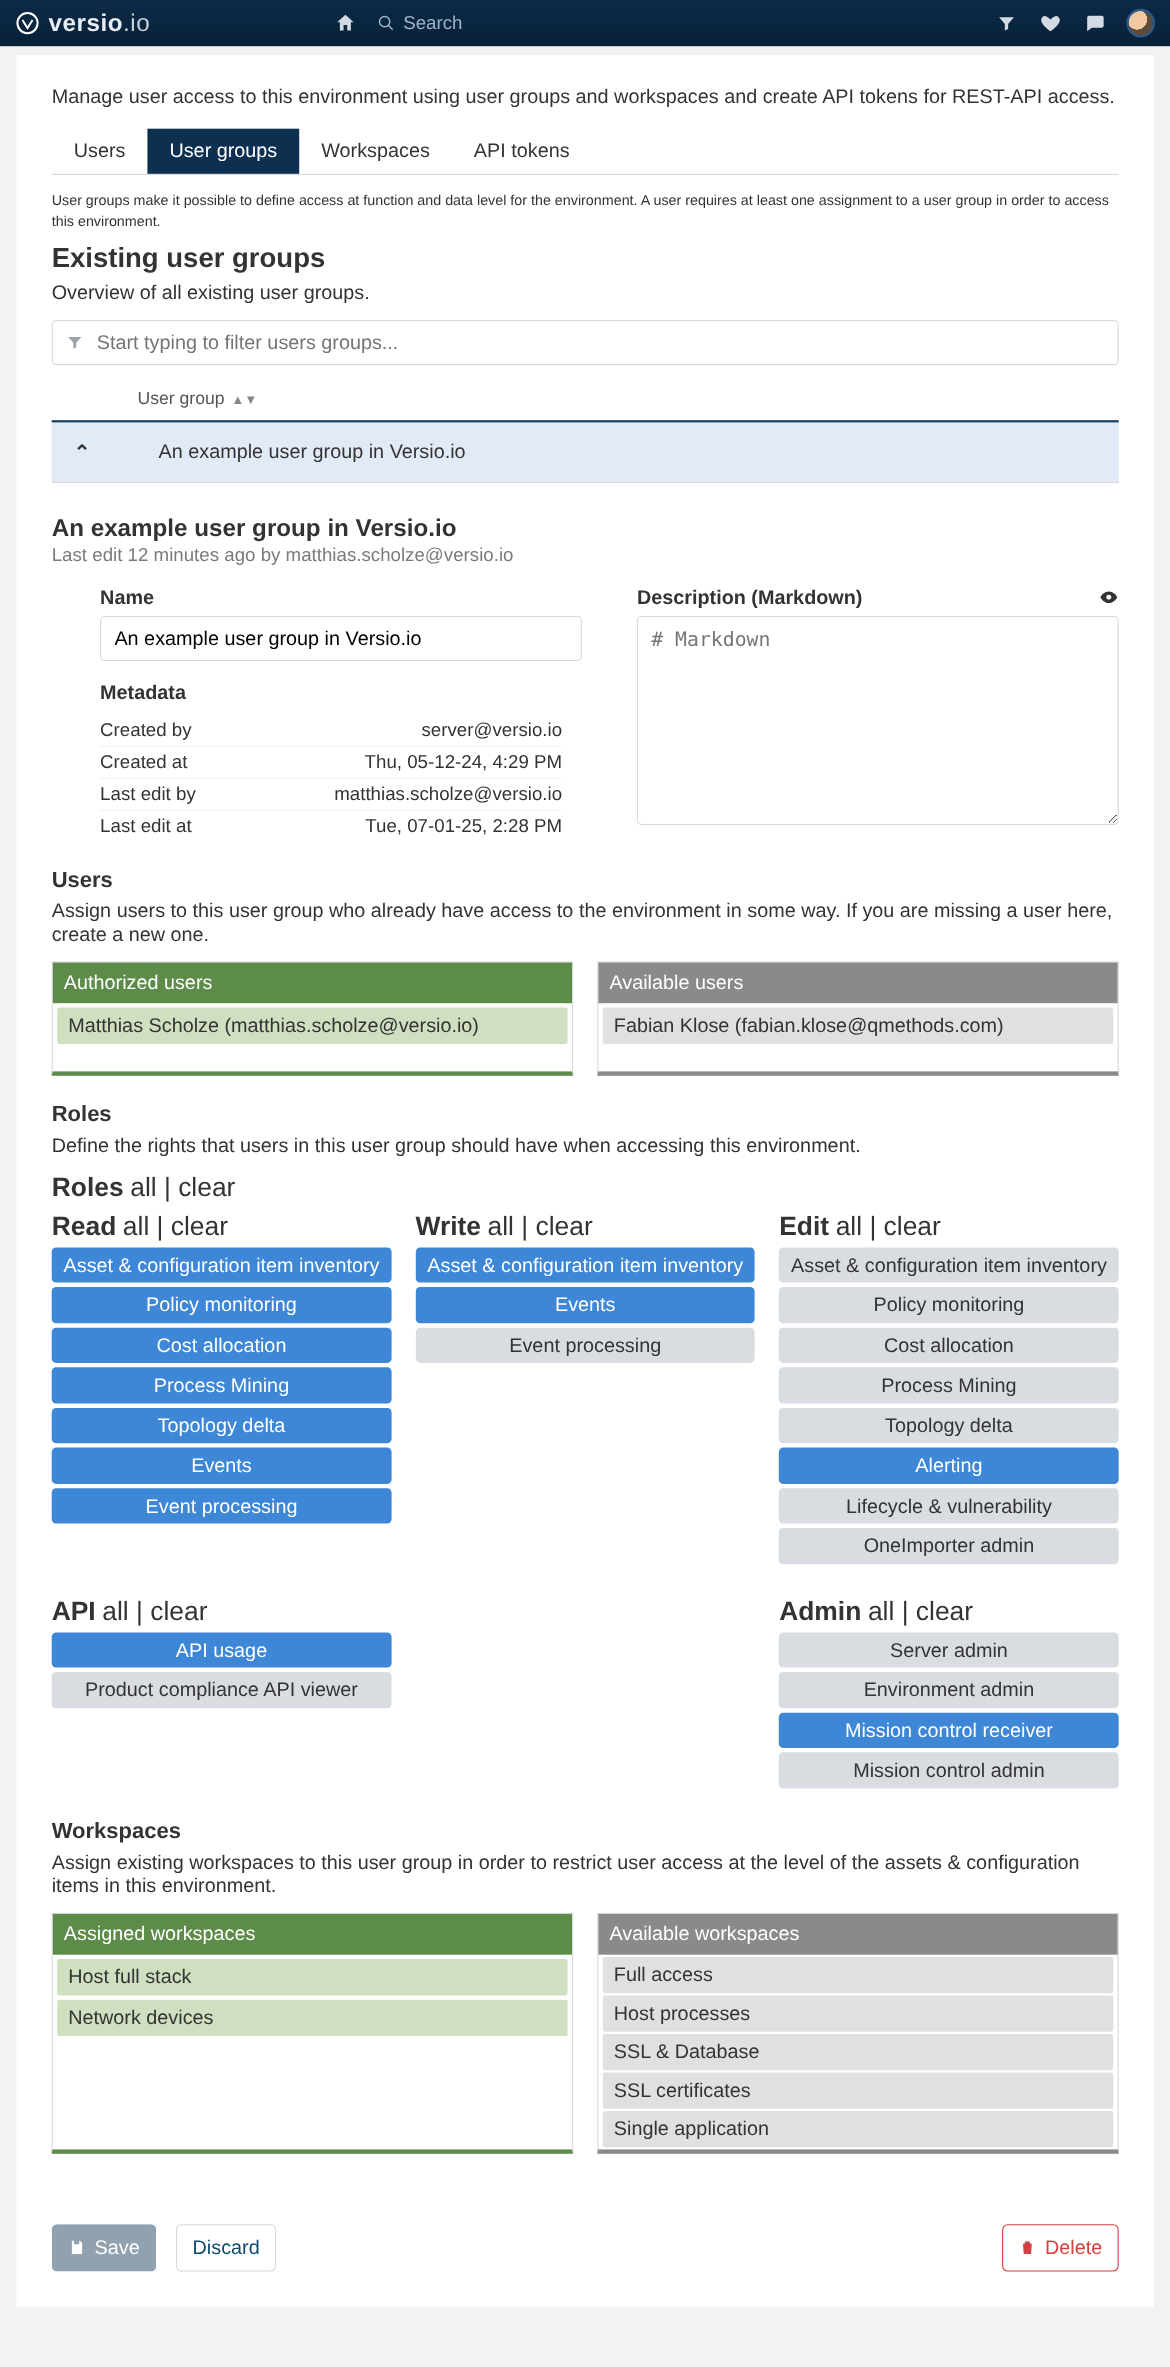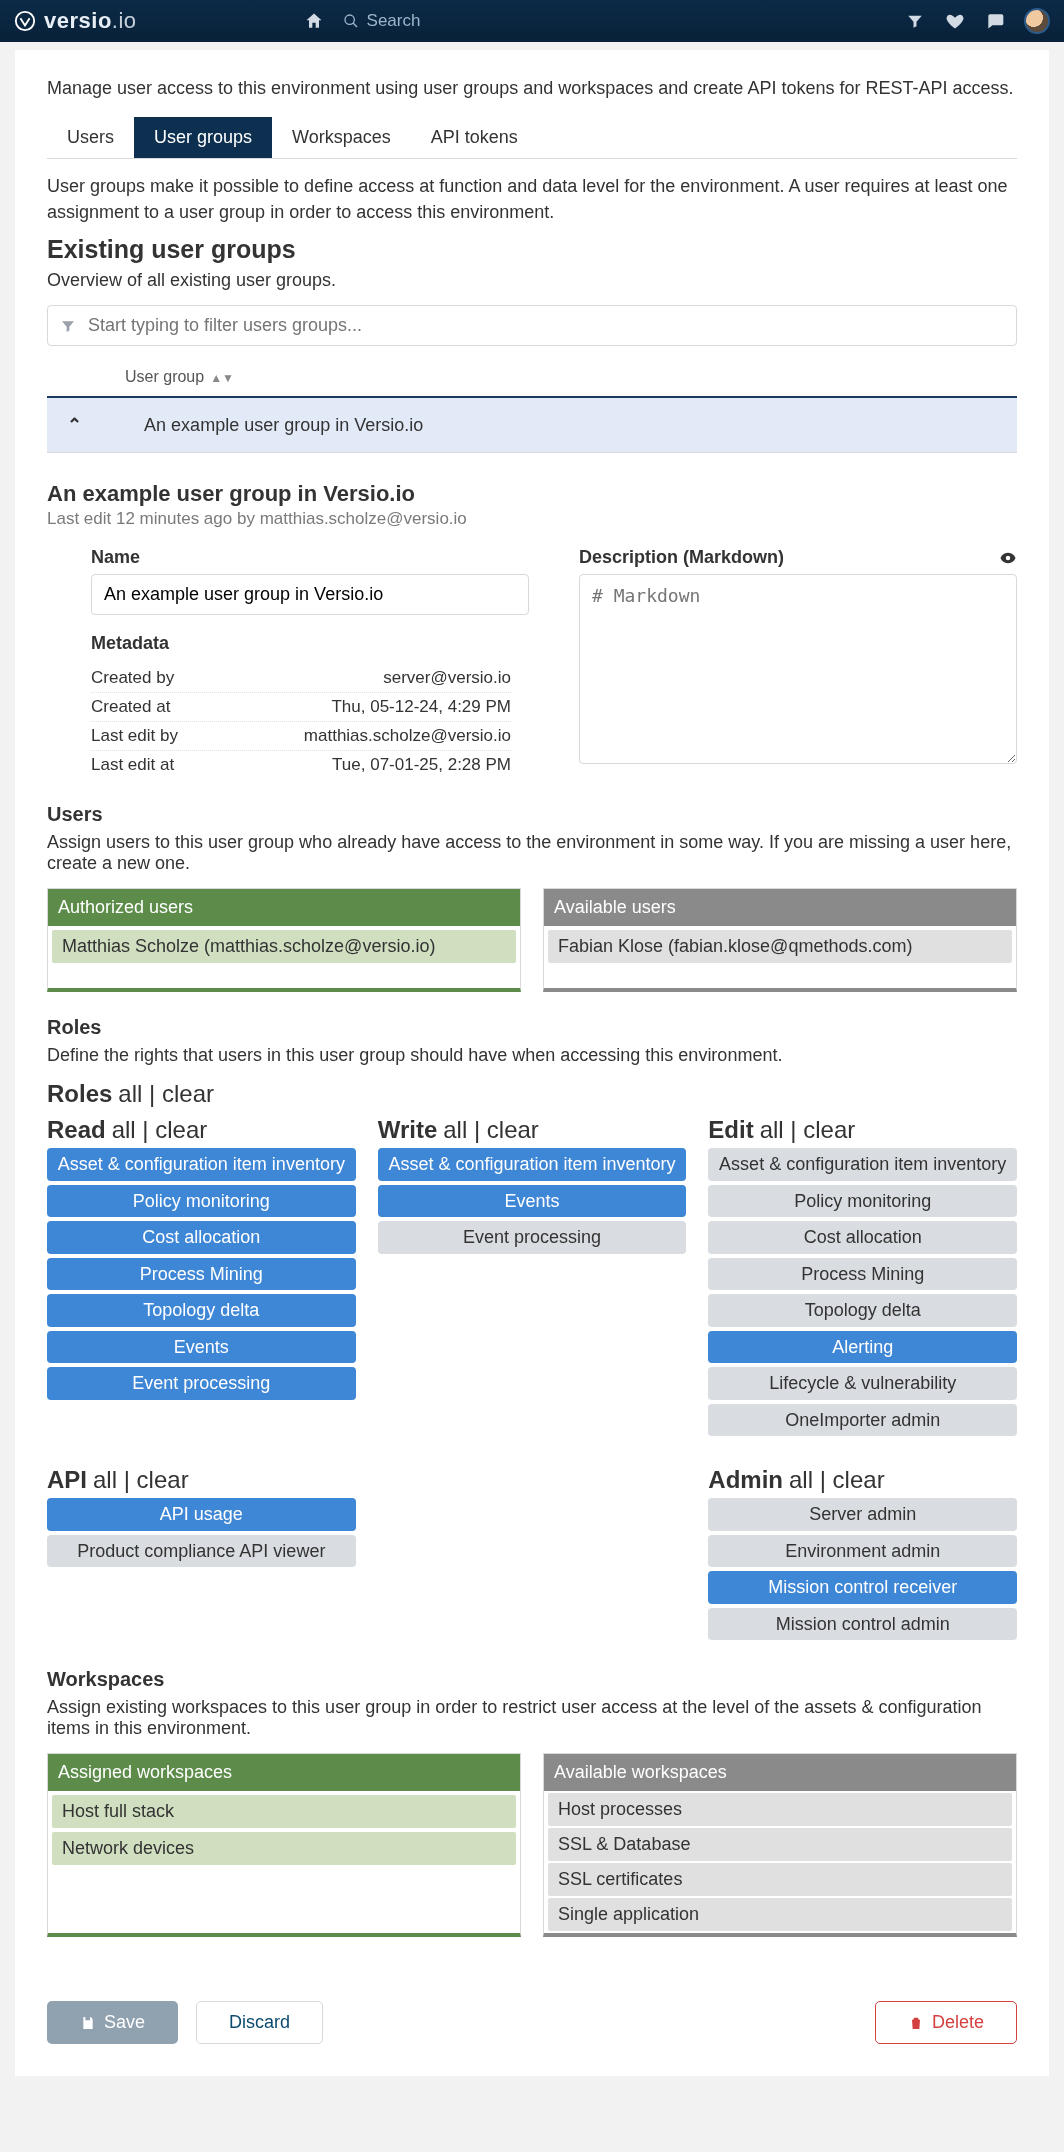--- a/index.html
+++ b/index.html
@@ -48,21 +48,21 @@
   .card {
     background:#fff;
     margin: 8px 8px 20px 8px;
     padding: 28px 32px 32px 32px;
   }
   h1 { margin:4px 0 10px 0; font-size:32px; font-weight:700;}
   .lead { font-size:18px; margin-bottom:18px;}
   .tabs { display:flex; border-bottom:1px solid var(--border); margin-bottom:14px;}
   .tab { padding:10px 20px; font-size:18px; cursor:pointer;}
   .tab.active { background: var(--navy2); color:#fff; }
-  .desc { font-size:18px; line-height:1.45; }
+  .desc { font-size:13px; line-height:1.45; }
   h2 { font-size:25px; font-weight:700; margin:10px 0 6px 0;}
   h3 { font-size:20px; font-weight:700; margin:24px 0 6px 0;}
   .sub { font-size:18px; margin-bottom:14px;}
   .filter-box {
     border:1px solid var(--border); border-radius:4px;
     display:flex; align-items:center; gap:10px; padding:8px 12px; color:#9aa1a8;
     margin-bottom:16px;
   }
   .filter-box input { border:none; outline:none; flex:1; font-size:18px; color:#7f1d1d; background:transparent;}
   .col-head { font-size:16px; color:#555; padding:6px 0 10px 78px; border-bottom:2px solid #1a3a5c; position:relative;}
@@ -110,21 +110,21 @@
   .role-col { flex:1;}
   .pill {
     display:block; text-align:center; padding:5px 4px; margin:4px 0;
     border-radius:4px; font-size:18px; cursor:pointer; line-height:1.25;
   }
   .pill.on  { background: var(--blue); color:#fff;}
   .pill.off { background: var(--pill-gray); color:#333;}
   .footer-btns { display:flex; align-items:center; gap:18px; margin-top:40px; padding-top:24px;}
   .btn {
     display:inline-flex; align-items:center; gap:8px;
-    padding:10px 32px; border-radius:5px; font-size:18px; cursor:pointer;
+    padding:10px 14px; border-radius:5px; font-size:18px; cursor:pointer;
     border:1px solid transparent;
   }
   .btn.save { background:#90a1b0; color:#fff;}
   .btn.discard { background:#fff; border:1px solid var(--border); color:#0c4a6e;}
   .btn.delete { border:1px solid var(--danger); color:var(--danger); margin-left:auto; background:#fff;}
   svg { display:block; }
 </style>
 </head>
 <body>
 
@@ -314,20 +314,21 @@
       <div class="panel green sq">
         <div class="ph">Assigned workspaces</div>
         <div id="ws-assigned">
             <div class="prow">Host full stack</div>
             <div class="prow">Network devices</div>
           </div>
       </div>
       <div class="panel gray sq">
         <div class="ph">Available workspaces</div>
         <div id="ws-avail">
+            <div class="prow">Full access</div>
             <div class="prow">Host processes</div>
             <div class="prow">SSL &amp; Database</div>
             <div class="prow">SSL certificates</div>
             <div class="prow">Single application</div>
           </div>
       </div>
     </div>
 
     <div class="footer-btns">
       <div class="btn save">

